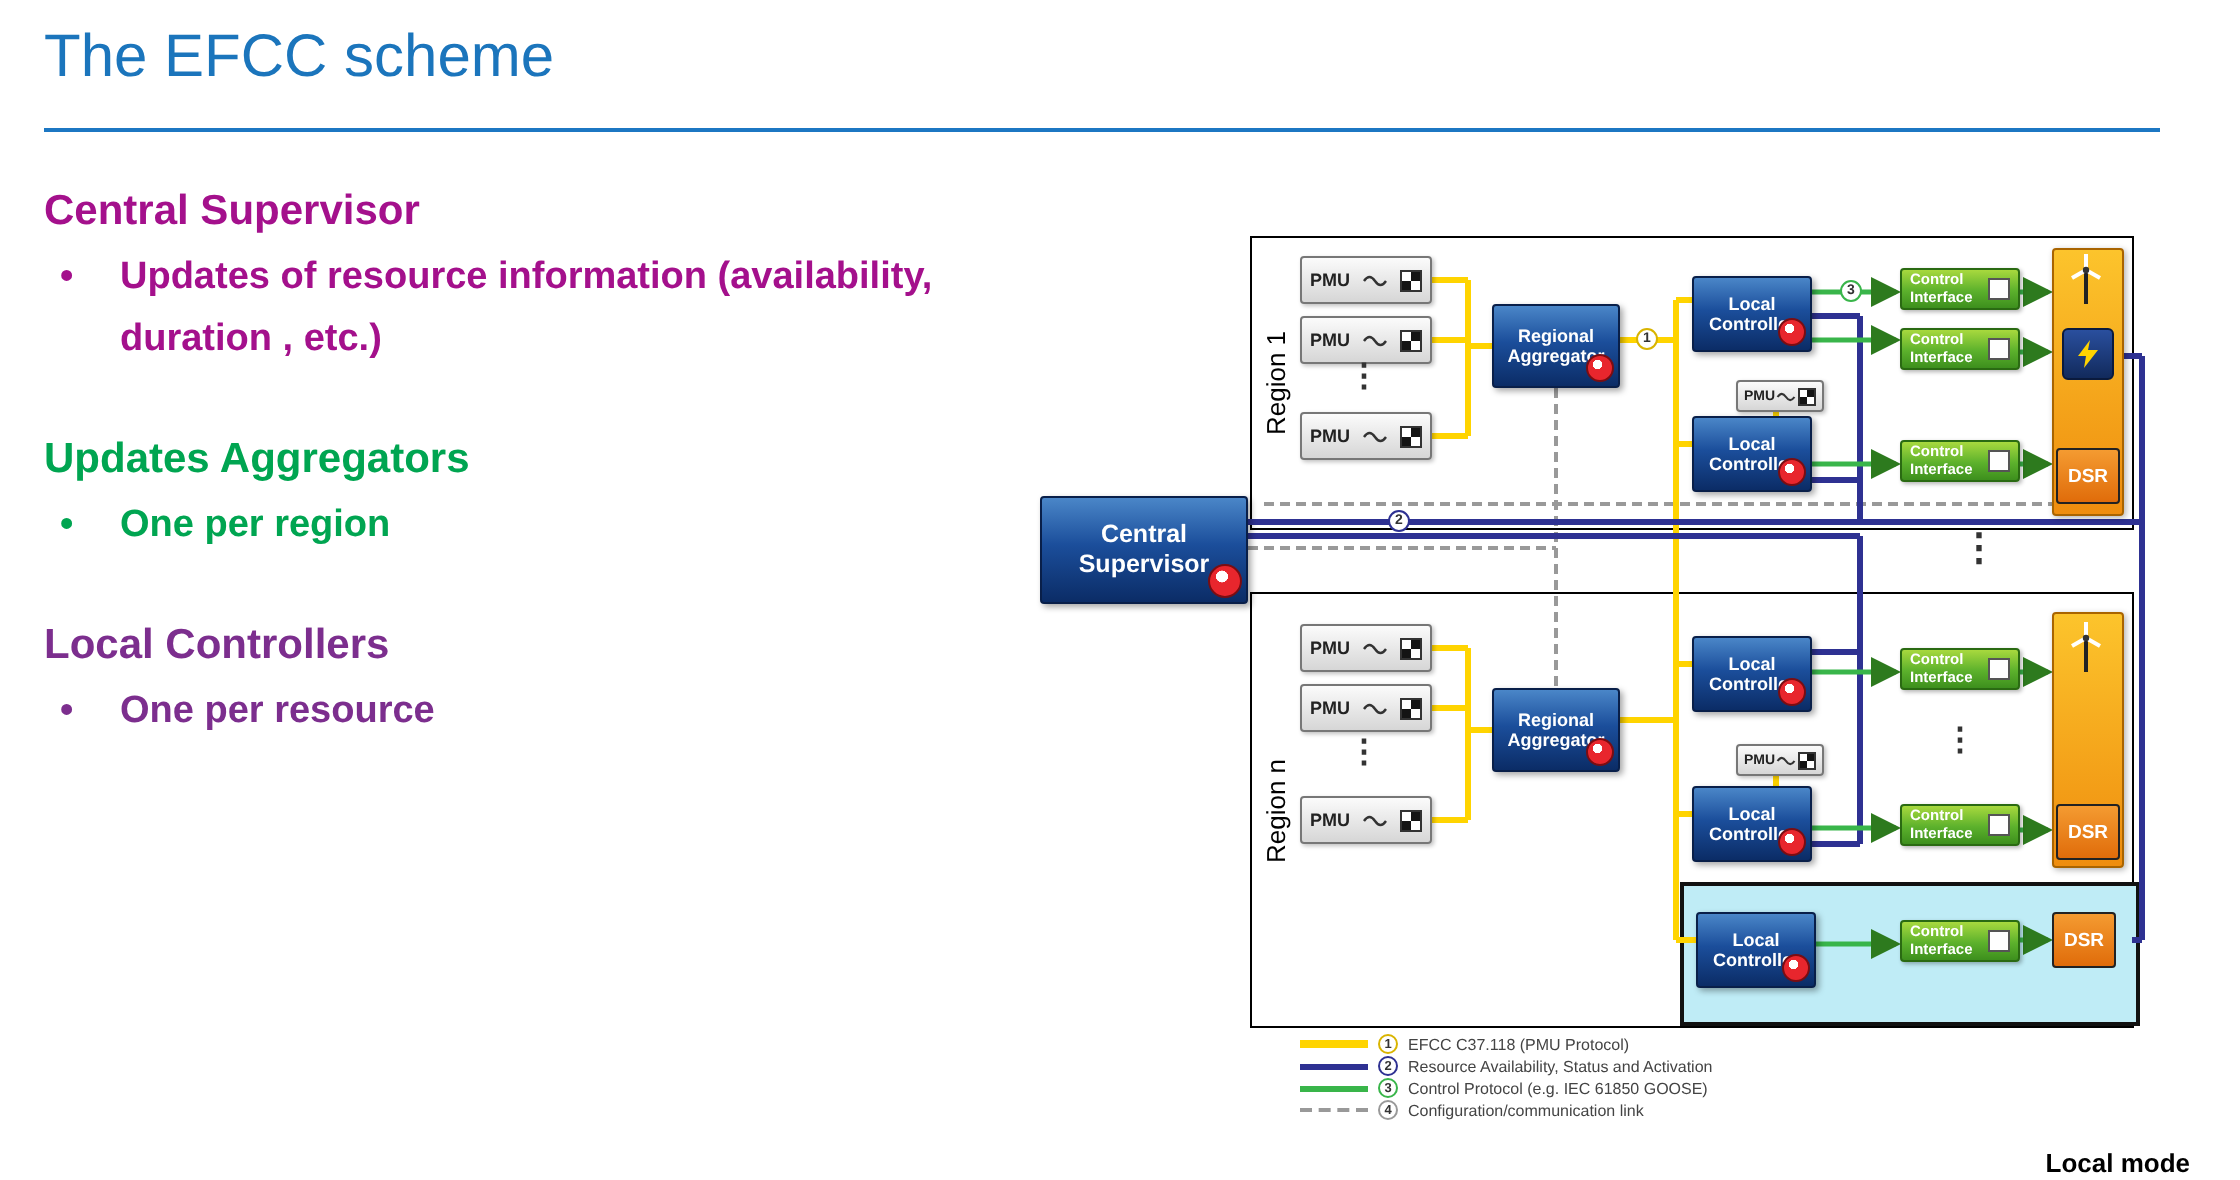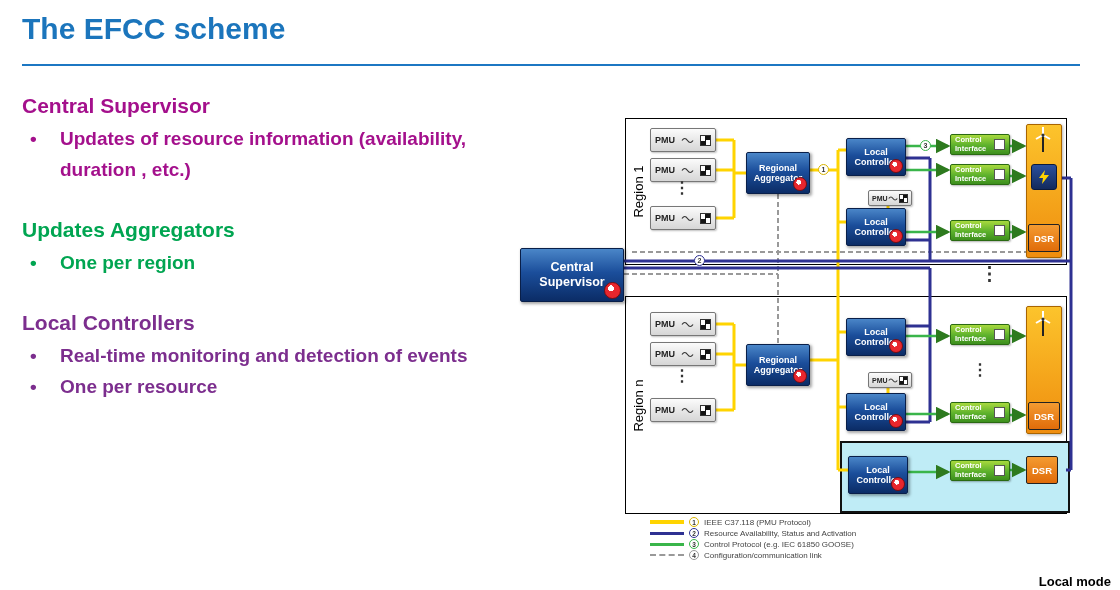--- a/index.html
+++ b/index.html
@@ -1,39 +1,39 @@
 <!DOCTYPE html>
 <html><head>
 <meta charset="utf-8">
 <style>
   html,body{margin:0;padding:0;background:#fff;}
   .slide{position:relative;width:1120px;height:590px;background:#fff;overflow:hidden;
          font-family:"Liberation Sans",sans-serif;}
 
   
-  .title{position:absolute;left:22px;top:12px;margin:0;font-size:30px;font-weight:bold;color:#1B75BC;}
+  .title{position:absolute;left:22px;top:12px;margin:0;font-size:30px;font-weight:normal;color:#1B75BC;}
   .title-rule{position:absolute;left:22px;top:64px;width:1058px;height:2px;background:#1C77C3;}
 
   
   .left-col{position:absolute;left:22px;top:94px;width:560px;}
   .section{margin-bottom:33px;}
   .sec-heading{font-size:21px;font-weight:bold;margin-bottom:5px;}
   .bullet{display:flex;font-size:19px;font-weight:bold;line-height:31px;}
   .bullet::before{content:"\2022";width:30px;flex:none;text-align:left;padding-left:8px;}
   .btxt{max-width:410px;}
   .magenta{color:#A4108C;}
   .green{color:#00A551;}
   .purple{color:#7C2E8E;}
 
   
   .region{position:absolute;background:#fff;border:1.5px solid #000;z-index:1;}
   .region-label{position:absolute;left:0;top:0;bottom:0;width:24px;display:flex;align-items:center;justify-content:center;}
   .region-label span{transform:rotate(-90deg);white-space:nowrap;font-size:13px;font-weight:500;color:#000;}
   .lm{position:absolute;left:840px;top:441px;width:226px;height:68px;background:#BFECF6;border:2px solid #111;z-index:1;}
-  .lm-label{position:absolute;right:9px;bottom:1px;font-size:13px;font-weight:600;color:#000;z-index:5;}
+  .lm-label{position:absolute;right:25px;bottom:1px;font-size:13px;font-weight:600;color:#000;z-index:5;}
 
   .overlay{position:absolute;left:0;top:0;z-index:2;pointer-events:none;}
 
   
   .pmu{position:absolute;width:66px;height:24px;background:linear-gradient(180deg,#fbfbfb,#d6d6d6);
        border:1px solid #777;border-radius:2px;display:flex;align-items:center;justify-content:space-between;
        padding:0 4px;box-shadow:1px 1px 2px rgba(0,0,0,.25);z-index:3;box-sizing:border-box;}
   .pmu .plabel{font-size:9px;font-weight:bold;color:#222;}
   .pmu.small{width:44px;height:16px;padding:0 3px;}
   .pmu.small .plabel{font-size:7px;}
@@ -98,23 +98,20 @@
     </div>
     <div class="section green">
       <div class="sec-heading">Updates Aggregators</div>
       <div class="bullet">
           <span class="btxt">One per region</span>
         </div>
     </div>
     <div class="section purple">
       <div class="sec-heading">Local Controllers</div>
       <div class="bullet">
-          <span class="btxt">Real-time monitoring and detection of events</span>
-        </div>
-      <div class="bullet">
           <span class="btxt">One per resource</span>
         </div>
     </div>
   </div>
 
   <div class="region" style="left:625px;top:118px;width:440px;height:145px;">
     <div class="region-label">
         <span>Region 1</span>
       </div>
   </div>
@@ -328,21 +325,21 @@
   </div>
   <div class="lm-label">Local mode</div>
 
   <div class="num-marker" style="left:818px;top:164px;border-color:#D9B400;">1</div>
   <div class="num-marker" style="left:694px;top:255px;border-color:#2E3192;">2</div>
   <div class="num-marker" style="left:920px;top:140px;border-color:#39B54A;">3</div>
 
   <div class="legend-row" style="left:650px;top:517px;">
     <span class="leg-line leg-yellow"></span>
     <span class="leg-circle" style="border-color:#D9B400;">1</span>
-    <span class="leg-text">IEEE C37.118 (PMU Protocol)</span>
+    <span class="leg-text">EFCC C37.118 (PMU Protocol)</span>
   </div>
   <div class="legend-row" style="left:650px;top:528px;">
     <span class="leg-line leg-blue"></span>
     <span class="leg-circle" style="border-color:#2E3192;">2</span>
     <span class="leg-text">Resource Availability, Status and Activation</span>
   </div>
   <div class="legend-row" style="left:650px;top:539px;">
     <span class="leg-line leg-green"></span>
     <span class="leg-circle" style="border-color:#39B54A;">3</span>
     <span class="leg-text">Control Protocol (e.g. IEC 61850 GOOSE)</span>

